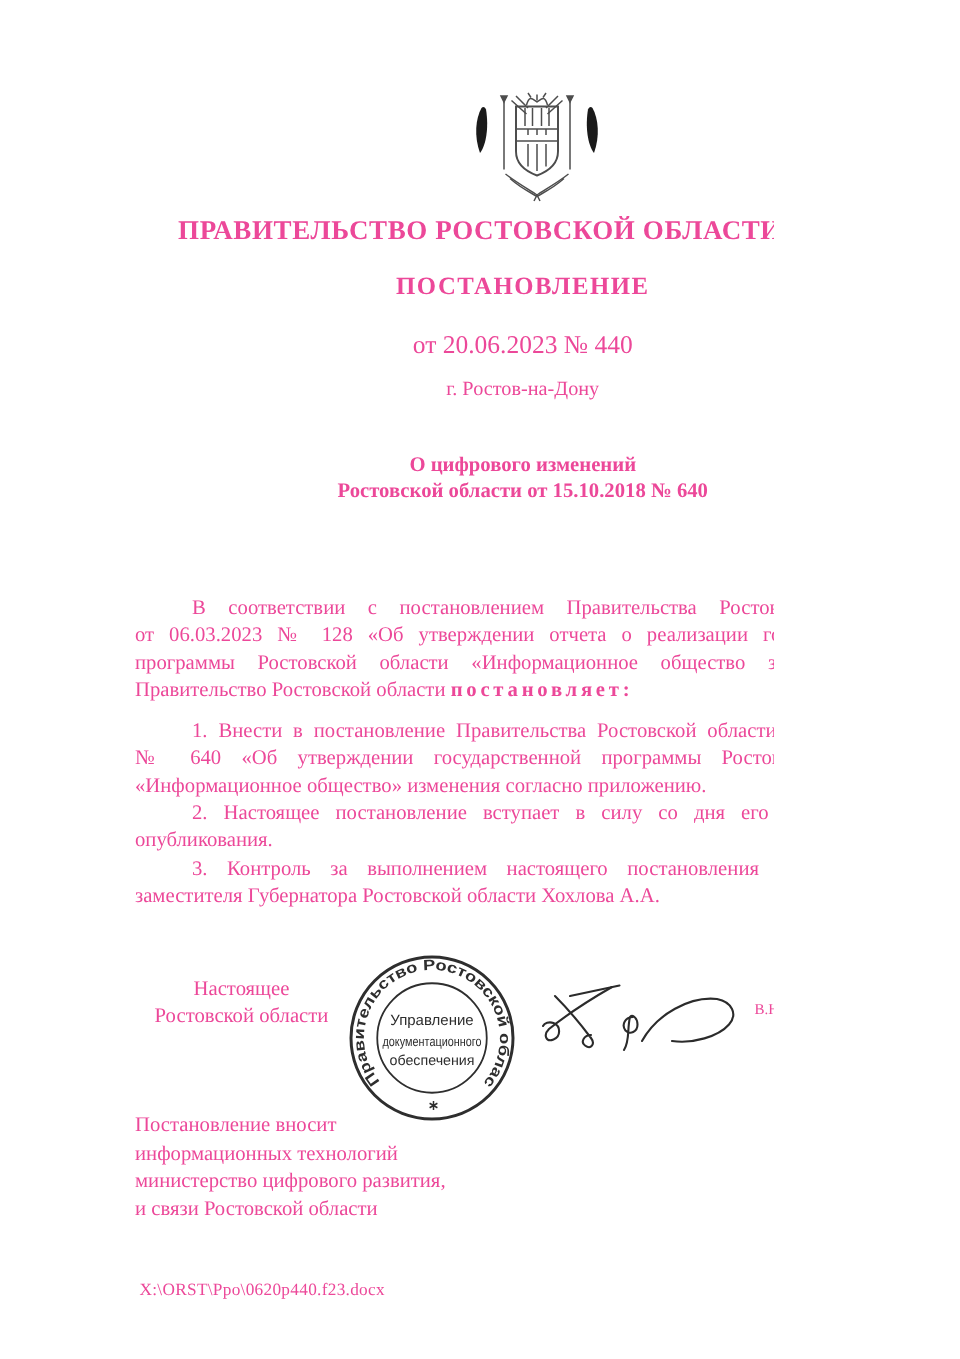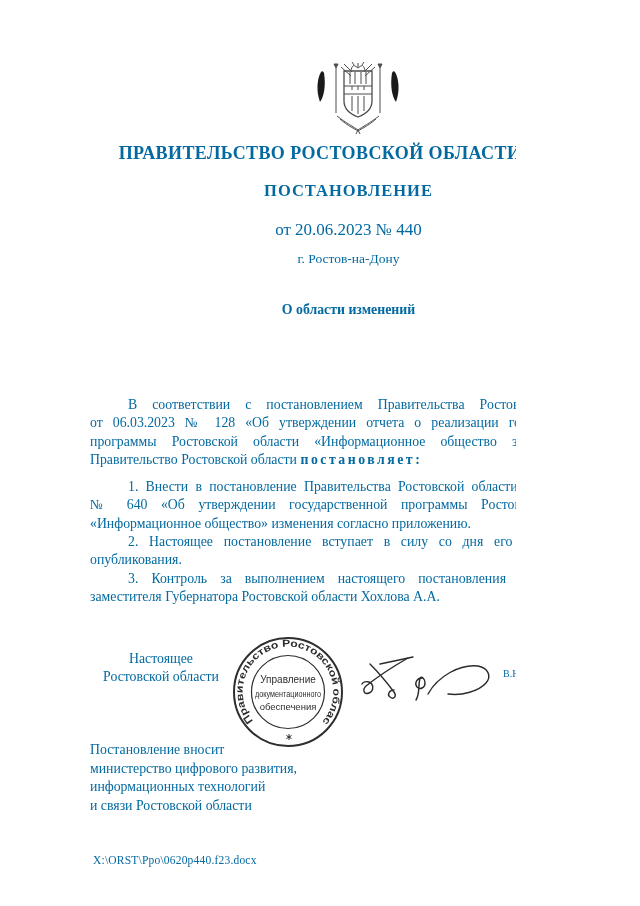--- a/index.html
+++ b/index.html
@@ -1,18 +1,18 @@
 <!DOCTYPE html>
 <html><head>
 <meta charset="utf-8">
 <style>
   html,body{margin:0;padding:0;background:#ffffff;}
   .page{
     position:relative;width:516px;height:906px;background:#ffffff;
-    font-family:"Liberation Serif","DejaVu Serif",serif;color:#0369a1;
+    font-family:"Liberation Serif","DejaVu Serif",serif;color:#ec4899;
     overflow:hidden;
   }
   .arms{position:absolute;left:308px;top:59px;width:100px;height:80px;}
   .org-title{
     position:absolute;left:60px;top:143px;width:520px;text-align:center;
     font-size:18px;font-weight:bold;letter-spacing:.4px;white-space:nowrap;
   }
   .doc-type{
     position:absolute;left:90px;top:181px;width:517px;text-align:center;
     font-size:16.5px;font-weight:bold;letter-spacing:1px;
@@ -94,21 +94,22 @@
 
   <div class="org-title">ПРАВИТЕЛЬСТВО РОСТОВСКОЙ ОБЛАСТИ</div>
 
   <div class="doc-type">ПОСТАНОВЛЕНИЕ</div>
 
   <div class="date-line">от 20.06.2023 № 440</div>
 
   <div class="city-line">г. Ростов-на-Дону</div>
 
   <div class="subject">
-    <div>О области изменений</div>
+    <div>О цифрового изменений</div>
+    <div>Ростовской области от 15.10.2018 № 640</div>
   </div>
 
   <div class="bodytext">
     <p class="para"><span>В соответствии с постановлением Правительства Ростовской области от&nbsp;06.03.2023 №&nbsp;128 «Об утверждении отчета о реализации государственной программы Ростовской области «Информационное общество за 2022 год» Правительство Ростовской области </span><span class="spaced-bold">постановляет:</span></p>
     <p class="para gap-before">1.&nbsp;Внести в постановление Правительства Ростовской области от&nbsp;15.10.2018 №&nbsp;640 «Об утверждении государственной программы Ростовской области «Информационное общество» изменения согласно приложению.</p>
     <p class="para">2.&nbsp;Настоящее постановление вступает в силу со дня его официального опубликования.</p>
     <p class="para">3.&nbsp;Контроль за выполнением настоящего постановления возложить на заместителя Губернатора Ростовской области Хохлова А.А.</p>
   </div>
 
   <div class="signer-title">
@@ -140,20 +141,20 @@
       <path d="M 14,12 C 22,20 32,32 38,40 C 41,44 38,48 34,45 C 31,43 33,38 38,38"></path>
       <path d="M 66,26 C 61,26 58,31 61,35 C 64,38 69,36 69,31 C 69,27 66,24 64,26 C 62,34 64,42 60,48"></path>
       <path d="M 72,42 C 82,24 104,12 122,14 C 132,16 136,24 130,31 C 123,39 106,44 92,42"></path>
     </g>
   </svg>
 
   <div class="signer-name">В.Ю. Голубев</div>
 
   <div class="submitted">
     <div>Постановление вносит</div>
+    <div>информационных технологий</div>
     <div>министерство цифрового развития,</div>
-    <div>информационных технологий</div>
     <div>и связи Ростовской области</div>
   </div>
 
   <div class="footer-path">X:\ORST\Ppo\0620p440.f23.docx</div>
 
 </div>
 
 </body></html>

